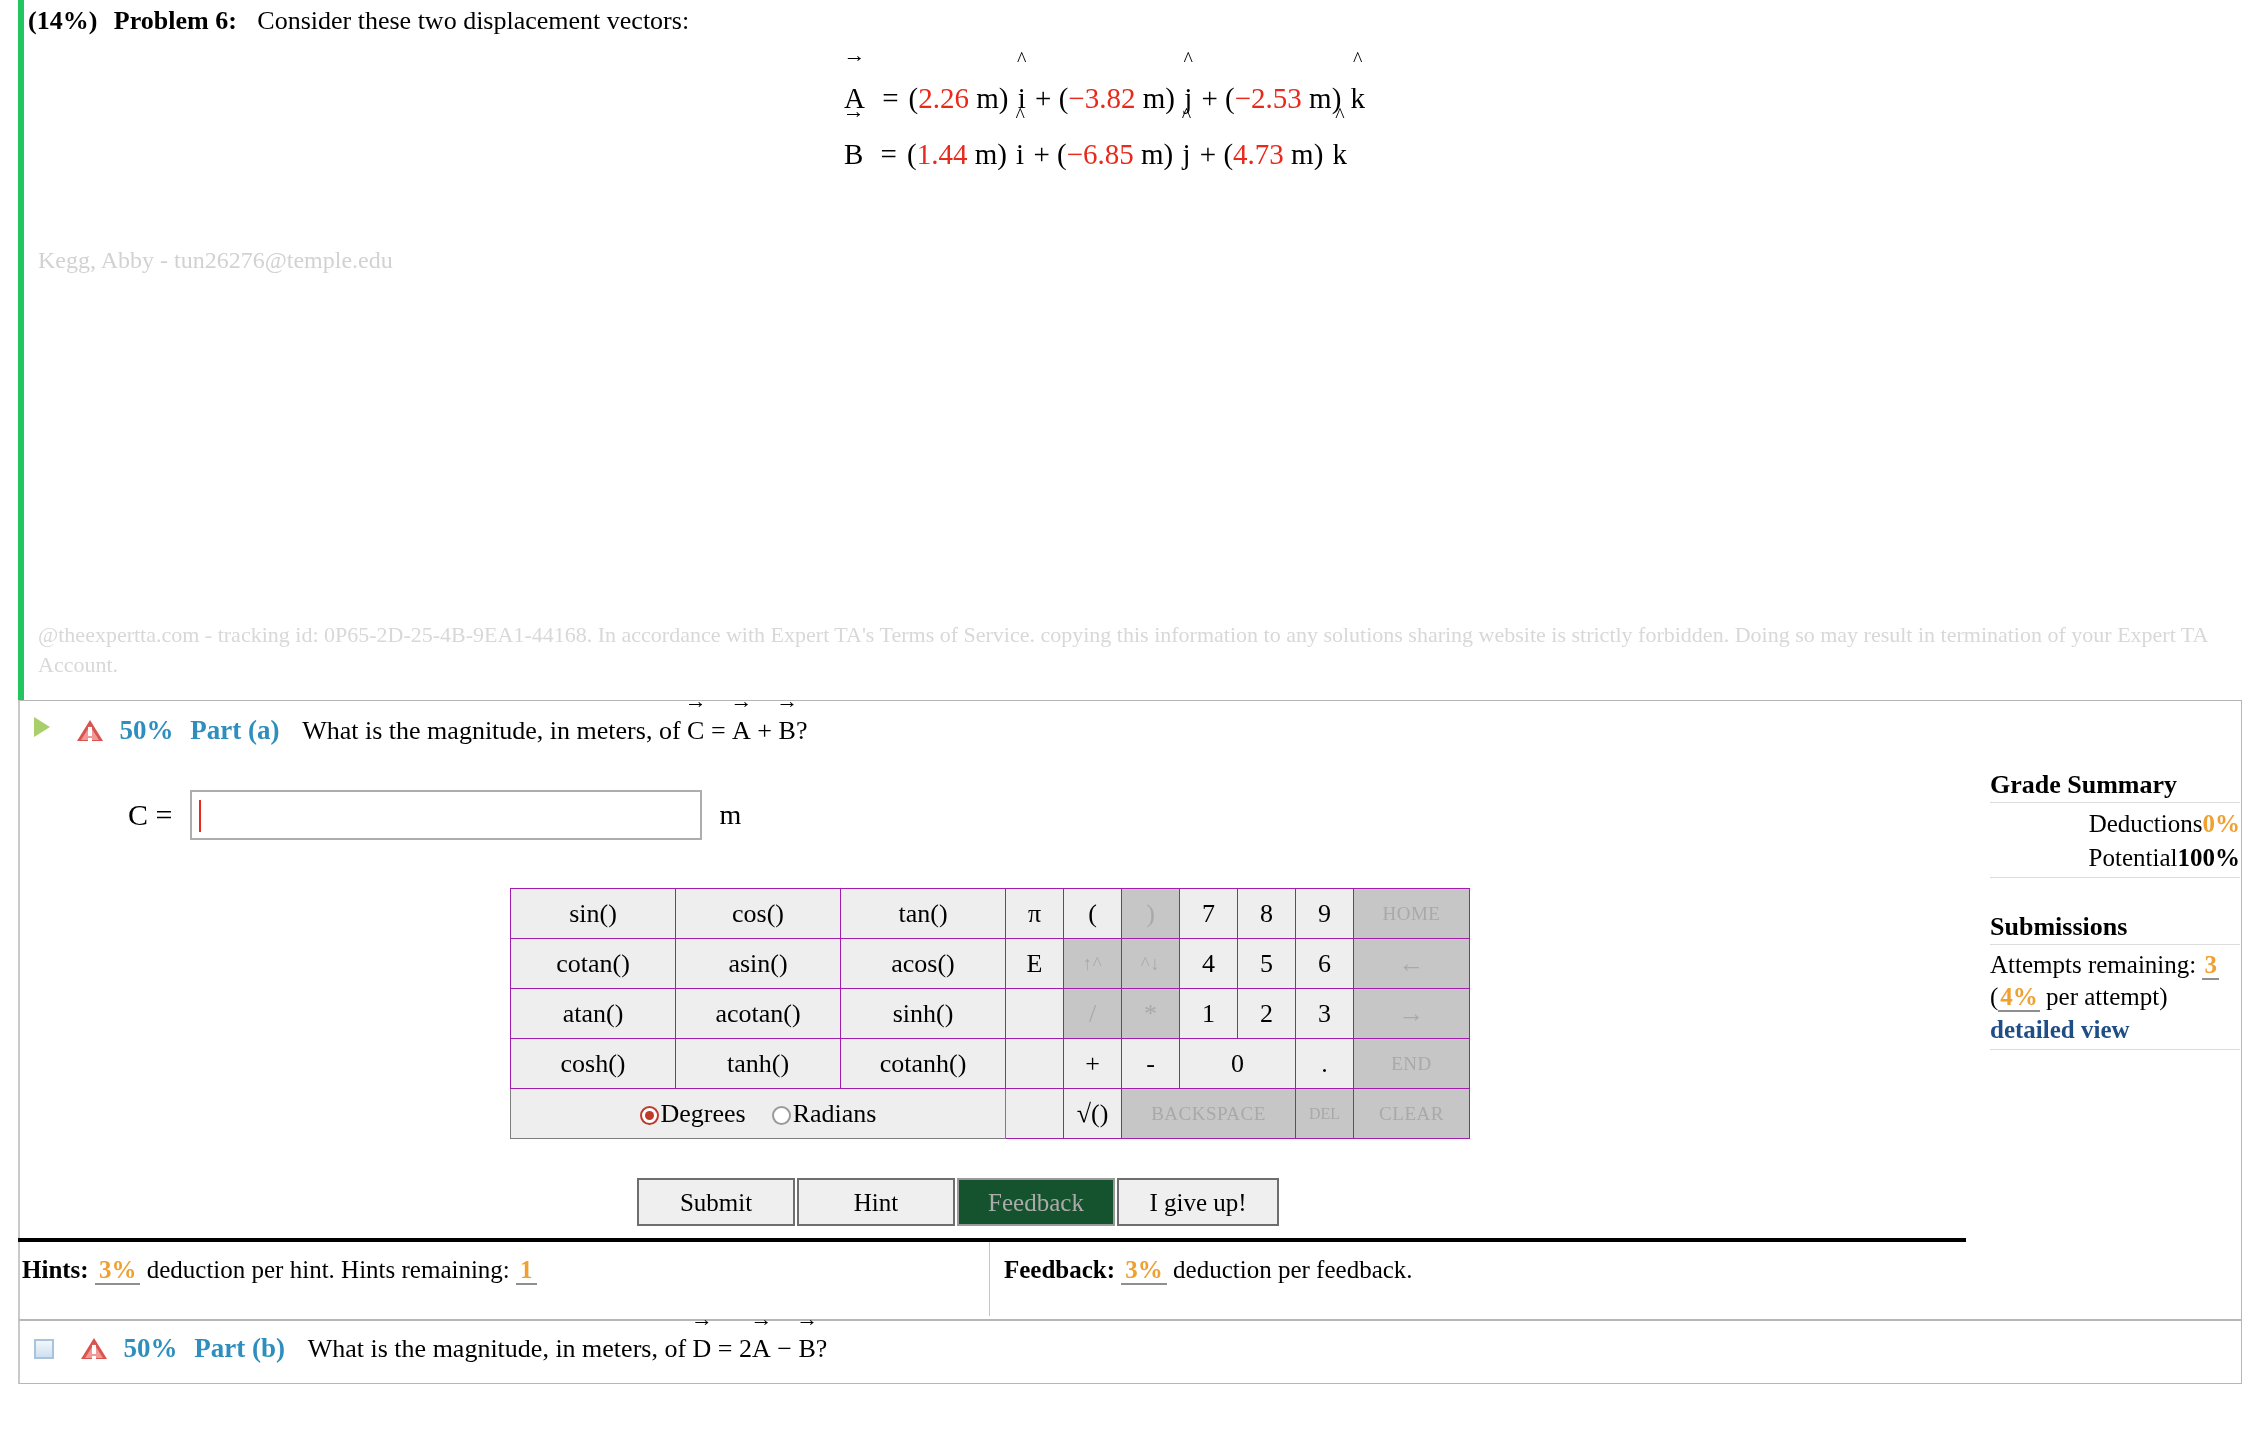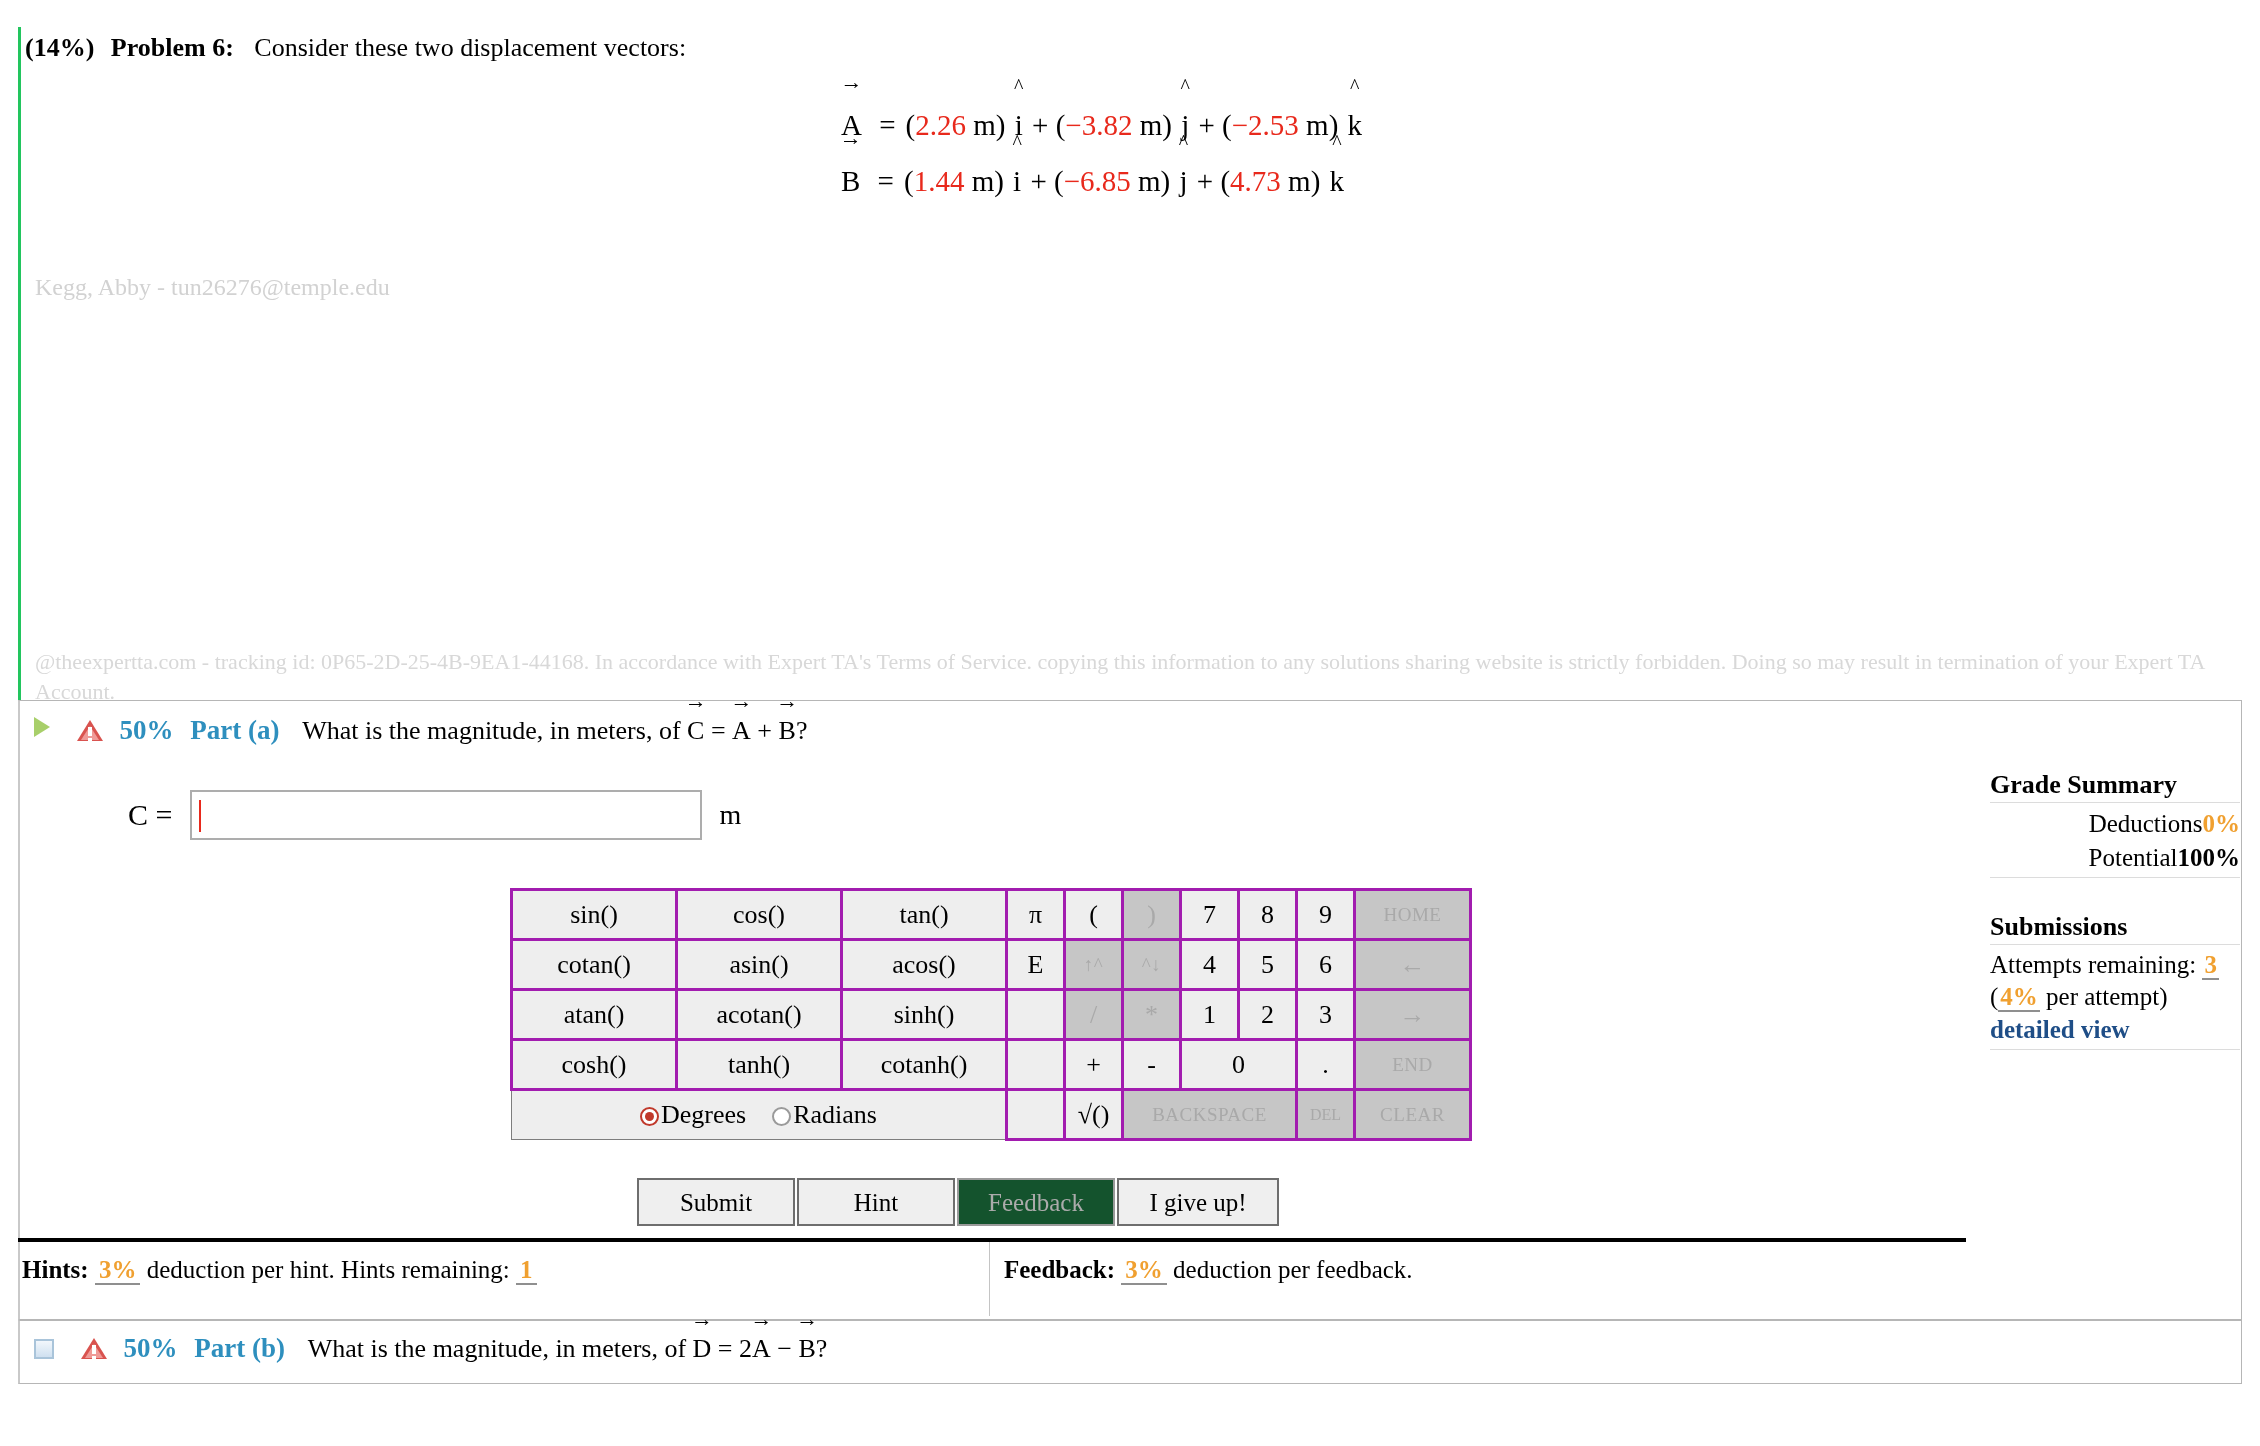--- a/index.html
+++ b/index.html
@@ -14,23 +14,22 @@
     position: relative;
     width: 2260px; height: 1446px;
     background: #ffffff;
   }
 
   
   .problem-area {
     position: absolute;
     left: 18px; top: 0px;
     width: 2242px; height: 700px;
-    border-left: 3px solid #22c55e;
-    background: #ffffff;
-    margin-top: 27px;
+    border-left: 6px solid #22c55e;
+    background: #ffffff;
   }
   .prob-head {
     position: absolute;
     left: 4px; top: 6px;
     font-size: 26px;
     color: #000;
     white-space: nowrap;
   }
   .prob-head .pct { font-weight: bold; }
   .prob-head .pnum { font-weight: bold; margin-left: 10px; }
@@ -170,21 +169,21 @@
   }
   .ans-unit { display: inline-block; vertical-align: middle; font-size: 28px; }
 
   
   .keypad {
     position: absolute;
     left: 510px; top: 888px;
   }
   .kp-table { border-collapse: collapse; }
   .kp-table td {
-    border: 3px solid #a21caf;
+    border: 1px solid #a21caf;
     background: #eeeeee;
     text-align: center;
     font-family: "Liberation Serif", serif;
     font-size: 26px;
     color: #000;
     padding: 0;
     height: 50px;
   }
   .kp-table td.fn { width: 165px; }
   .kp-table td.narrow { width: 58px; }

